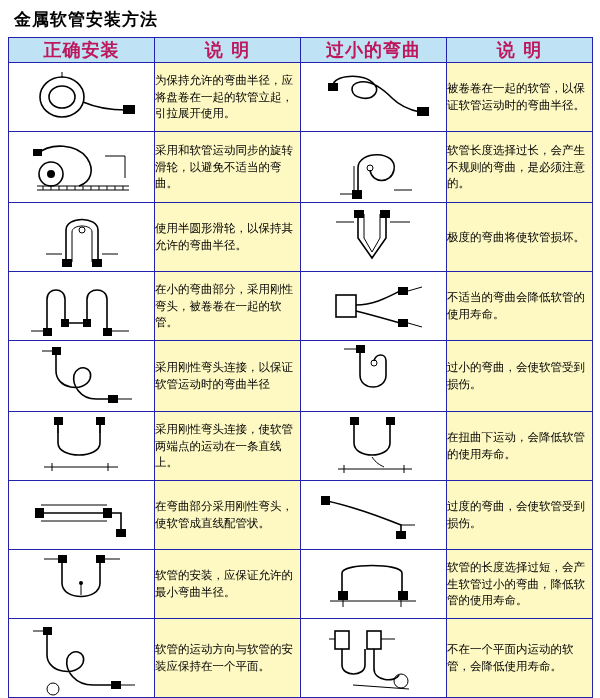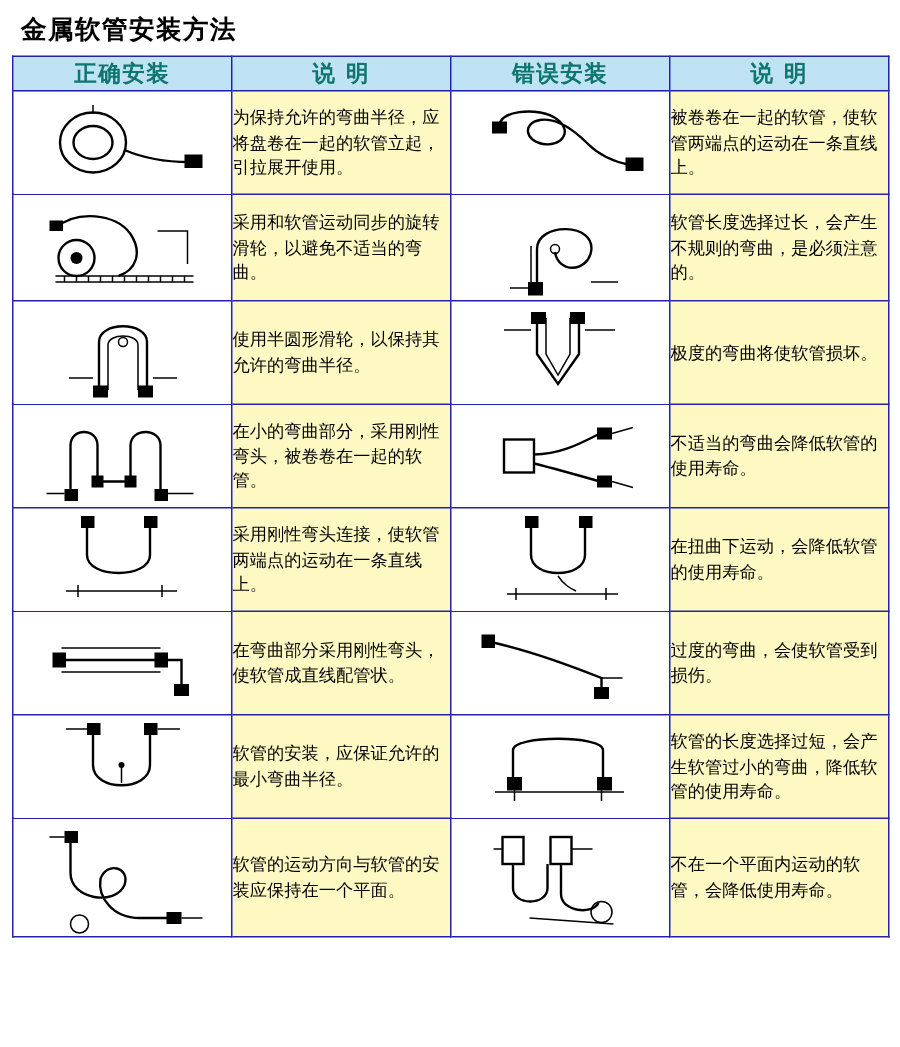--- a/index.html
+++ b/index.html
@@ -34,22 +34,22 @@
     table-layout: fixed;
     border: 1px solid #1a1aa0;
   }
   table.hose-table td, table.hose-table th {
     border: 1px solid #2222aa;
     padding: 0;
     vertical-align: middle;
   }
   thead th {
     background: #bfe3f5;
-    color: #0f766e;
-    font-size: 15px;
+    color: #be185d;
+    font-size: 18px;
     font-weight: bold;
     height: 22px;
     letter-spacing: 1px;
   }
   .col-img { width: 146px; }
   .col-txt { width: 146px; }
   td.img-cell {
     background: #ffffff;
     height: 68px;
     text-align: center;
@@ -79,21 +79,21 @@
     <colgroup>
       <col class="col-img">
         <col class="col-txt">
         <col class="col-img">
         <col class="col-txt">
     </colgroup>
     <thead>
       <tr>
         <th>正确安装</th>
         <th>说 明</th>
-        <th>错误安装</th>
+        <th>过小的弯曲</th>
         <th>说 明</th>
       </tr>
     </thead>
     <tbody>
 
       <tr>
         <td class="img-cell">
           <svg width="120" height="62" viewBox="0 0 120 62">
             <ellipse cx="40" cy="31" rx="22" ry="20" class="ink" stroke-width="7"></ellipse>
             <ellipse cx="40" cy="31" rx="13" ry="11" class="ink" stroke-width="5"></ellipse>
@@ -103,21 +103,21 @@
           </svg>
         </td>
         <td class="txt-cell">为保持允许的弯曲半径，应将盘卷在一起的软管立起，引拉展开使用。</td>
         <td class="img-cell">
           <svg width="120" height="62" viewBox="0 0 120 62">
             <path d="M20 22 C14 10, 46 6, 58 16 C68 24, 60 34, 48 32 C36 30, 34 18, 46 16 C58 14, 70 24, 78 32 C86 40, 96 44, 106 46" class="ink" stroke-width="6"></path>
             <rect x="103" y="41" width="12" height="9" class="solid"></rect>
             <rect x="14" y="17" width="10" height="8" class="solid"></rect>
           </svg>
         </td>
-        <td class="txt-cell">被卷卷在一起的软管，使软管两端点的运动在一条直线上。</td>
+        <td class="txt-cell">被卷卷在一起的软管，以保证软管运动时的弯曲半径。</td>
       </tr>
 
       <tr>
         <td class="img-cell">
           <svg width="130" height="66" viewBox="0 0 130 66">
             <path d="M20 20 C34 8, 60 10, 70 24 C78 36, 74 48, 62 52" class="ink" stroke-width="3"></path>
             <circle cx="34" cy="40" r="12" class="ink" stroke-width="2"></circle>
             <circle cx="34" cy="40" r="4" class="solid"></circle>
             <path d="M20 52 L112 52" class="ink-thin"></path>
             <path d="M20 56 L112 56" class="ink-thin"></path>
@@ -187,20 +187,41 @@
             <path d="M42 36 C58 40, 72 44, 86 48" class="ink" stroke-width="3"></path>
             <rect x="84" y="12" width="10" height="8" class="solid"></rect>
             <rect x="84" y="44" width="10" height="8" class="solid"></rect>
             <path d="M94 16 L108 12" class="ink-thin"></path>
             <path d="M94 48 L108 52" class="ink-thin"></path>
           </svg>
         </td>
         <td class="txt-cell">不适当的弯曲会降低软管的使用寿命。</td>
       </tr>
 
+      <tr>
+        <td class="img-cell">
+          <svg width="120" height="70" viewBox="0 0 120 70">
+            <path d="M34 10 L34 30 C34 48, 62 52, 68 38 C72 26, 56 22, 52 34 C50 44, 58 58, 74 58 L88 58" class="ink" stroke-width="3"></path>
+            <rect x="30" y="6" width="9" height="8" class="solid"></rect>
+            <rect x="86" y="54" width="10" height="8" class="solid"></rect>
+            <path d="M96 58 L110 58" class="ink-thin"></path>
+            <path d="M20 10 L30 10" class="ink-thin"></path>
+          </svg>
+        </td>
+        <td class="txt-cell">采用刚性弯头连接，以保证软管运动时的弯曲半径</td>
+        <td class="img-cell">
+          <svg width="120" height="70" viewBox="0 0 120 70">
+            <path d="M46 8 L46 34 C46 50, 72 50, 72 34 L72 20 C72 12, 62 12, 60 20" class="ink" stroke-width="4"></path>
+            <rect x="42" y="4" width="9" height="8" class="solid"></rect>
+            <circle cx="60" cy="22" r="3" class="ink-thin"></circle>
+            <path d="M30 8 L42 8" class="ink-thin"></path>
+          </svg>
+        </td>
+        <td class="txt-cell">过小的弯曲，会使软管受到损伤。</td>
+      </tr>
 
       <tr>
         <td class="img-cell">
           <svg width="120" height="66" viewBox="0 0 120 66">
             <path d="M36 8 L36 30 C36 46, 78 46, 78 30 L78 8" class="ink" stroke-width="3"></path>
             <rect x="32" y="4" width="9" height="8" class="solid"></rect>
             <rect x="74" y="4" width="9" height="8" class="solid"></rect>
             <path d="M22 54 L96 54" class="ink-thin"></path>
             <path d="M30 50 L30 58 M86 50 L86 58" class="ink-thin"></path>
             <path d="M36 12 L36 20 M78 12 L78 20" class="ink-thin"></path>

